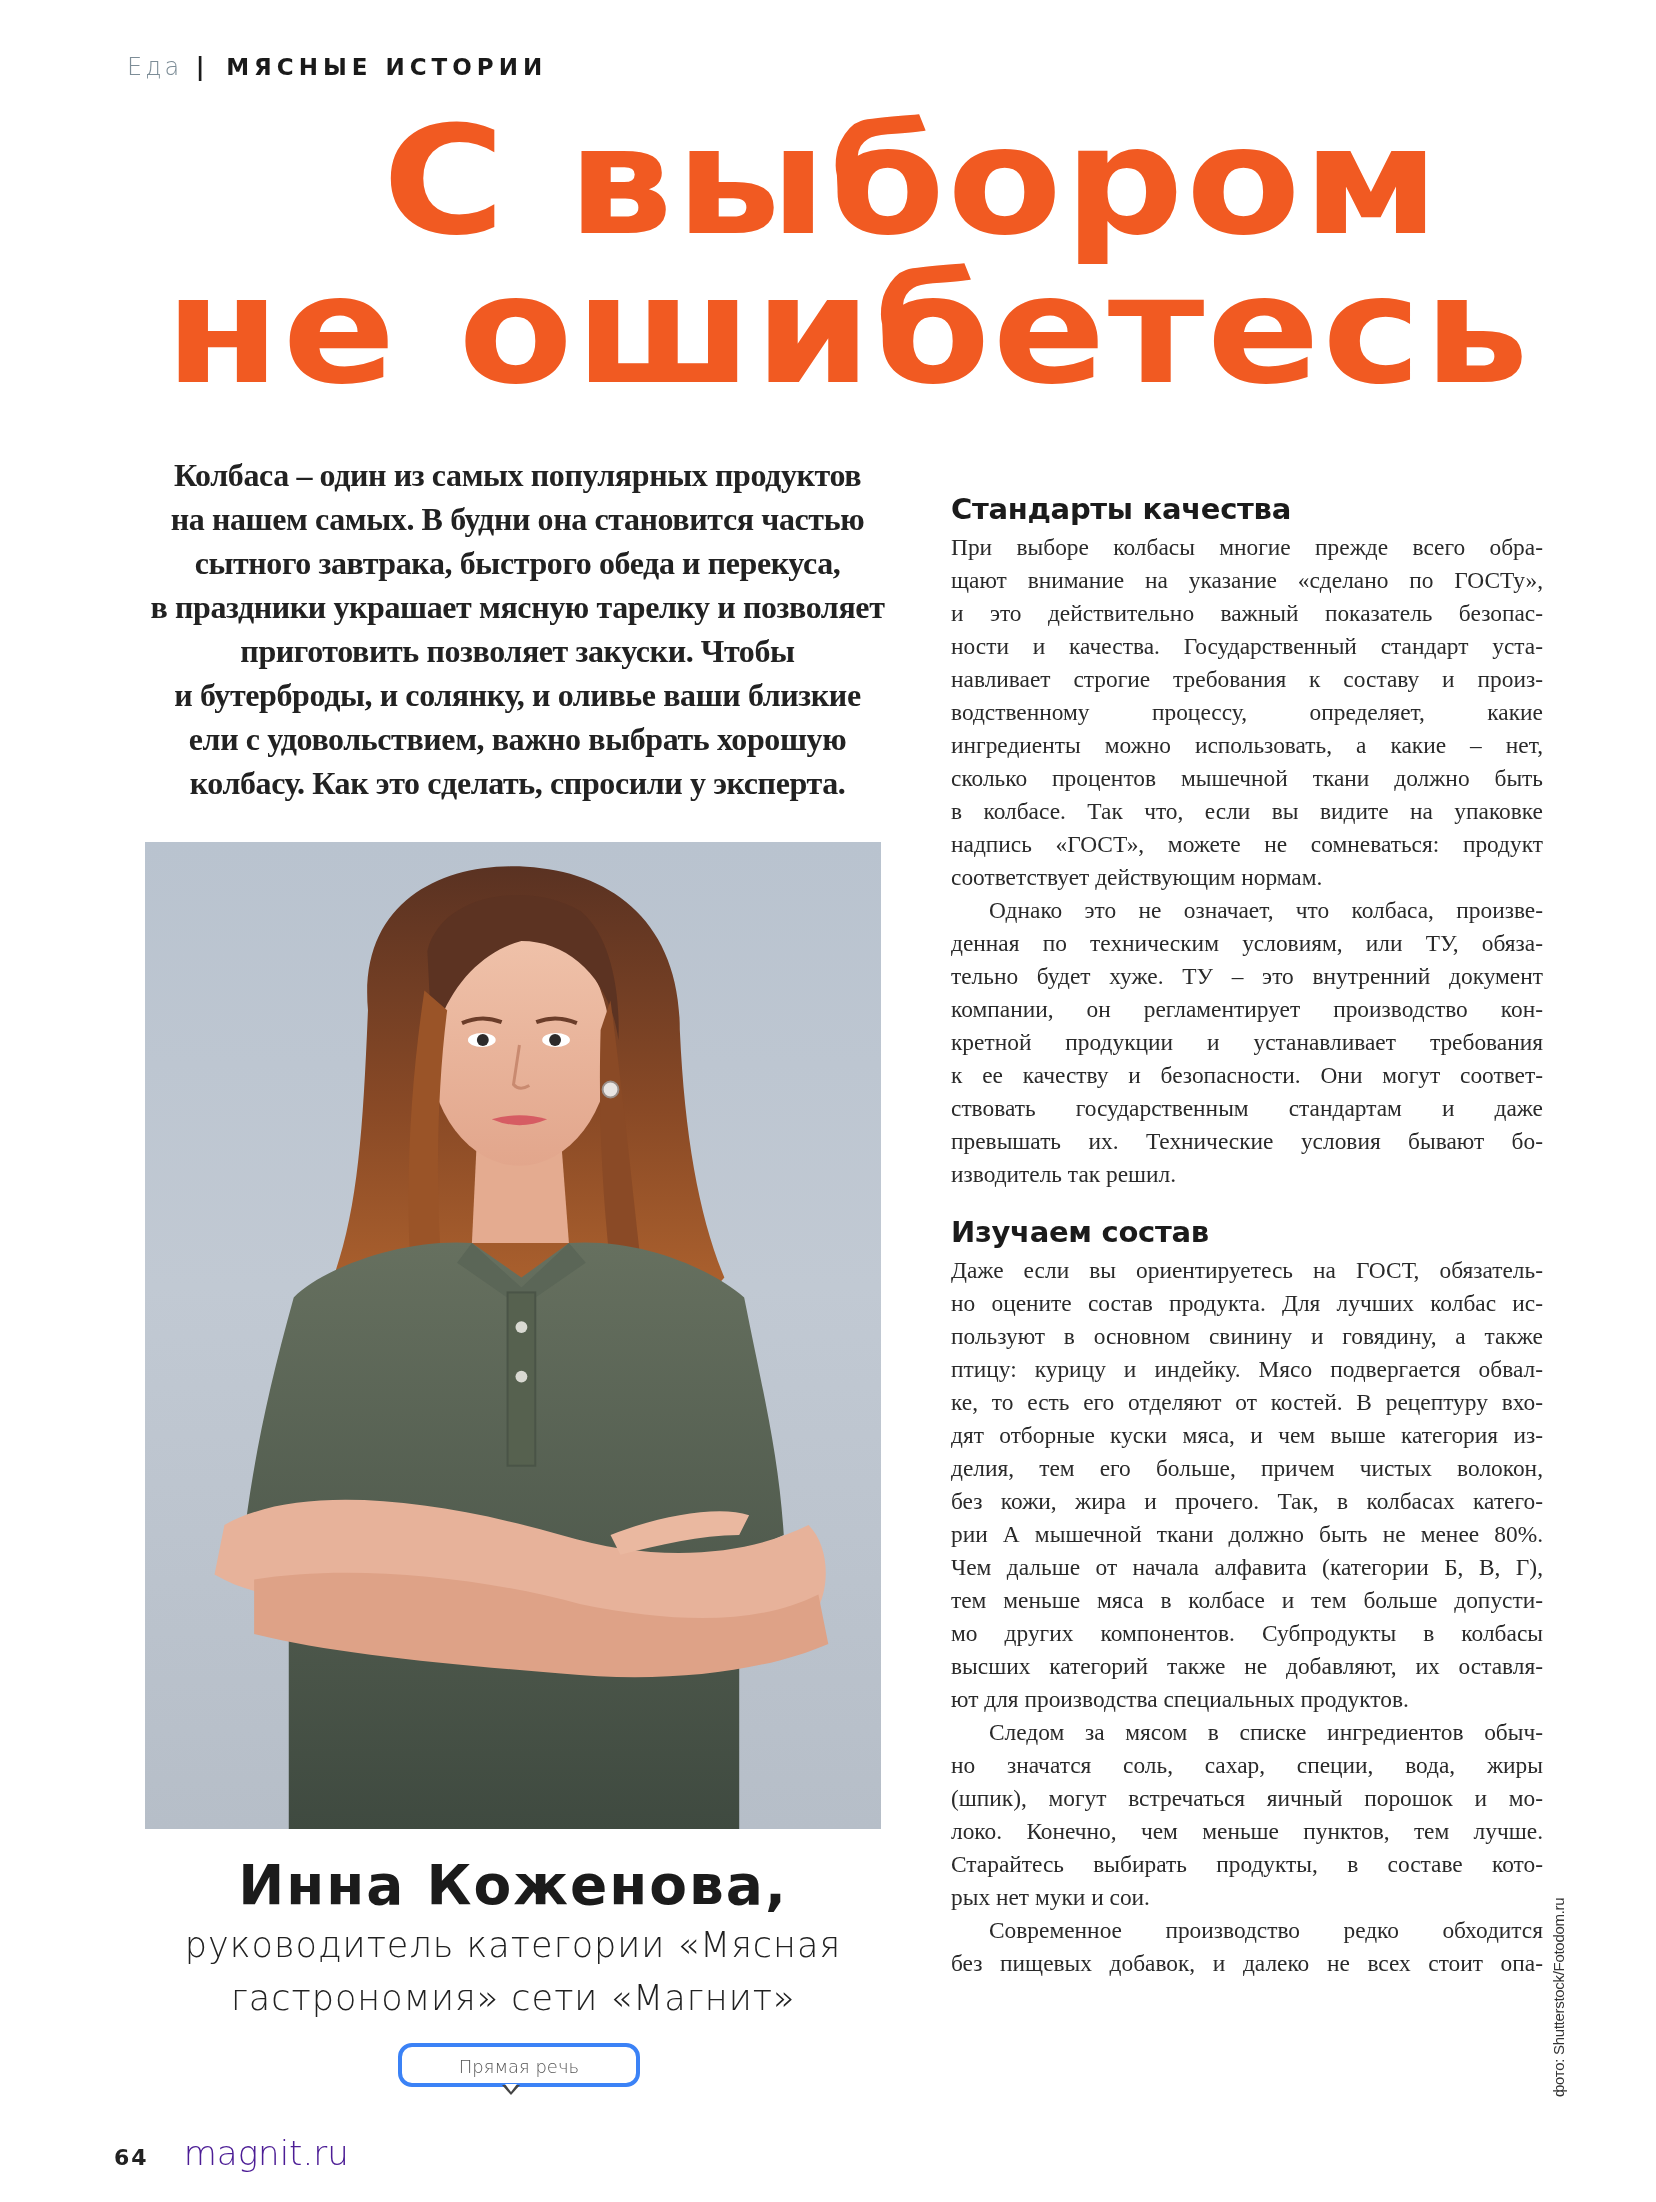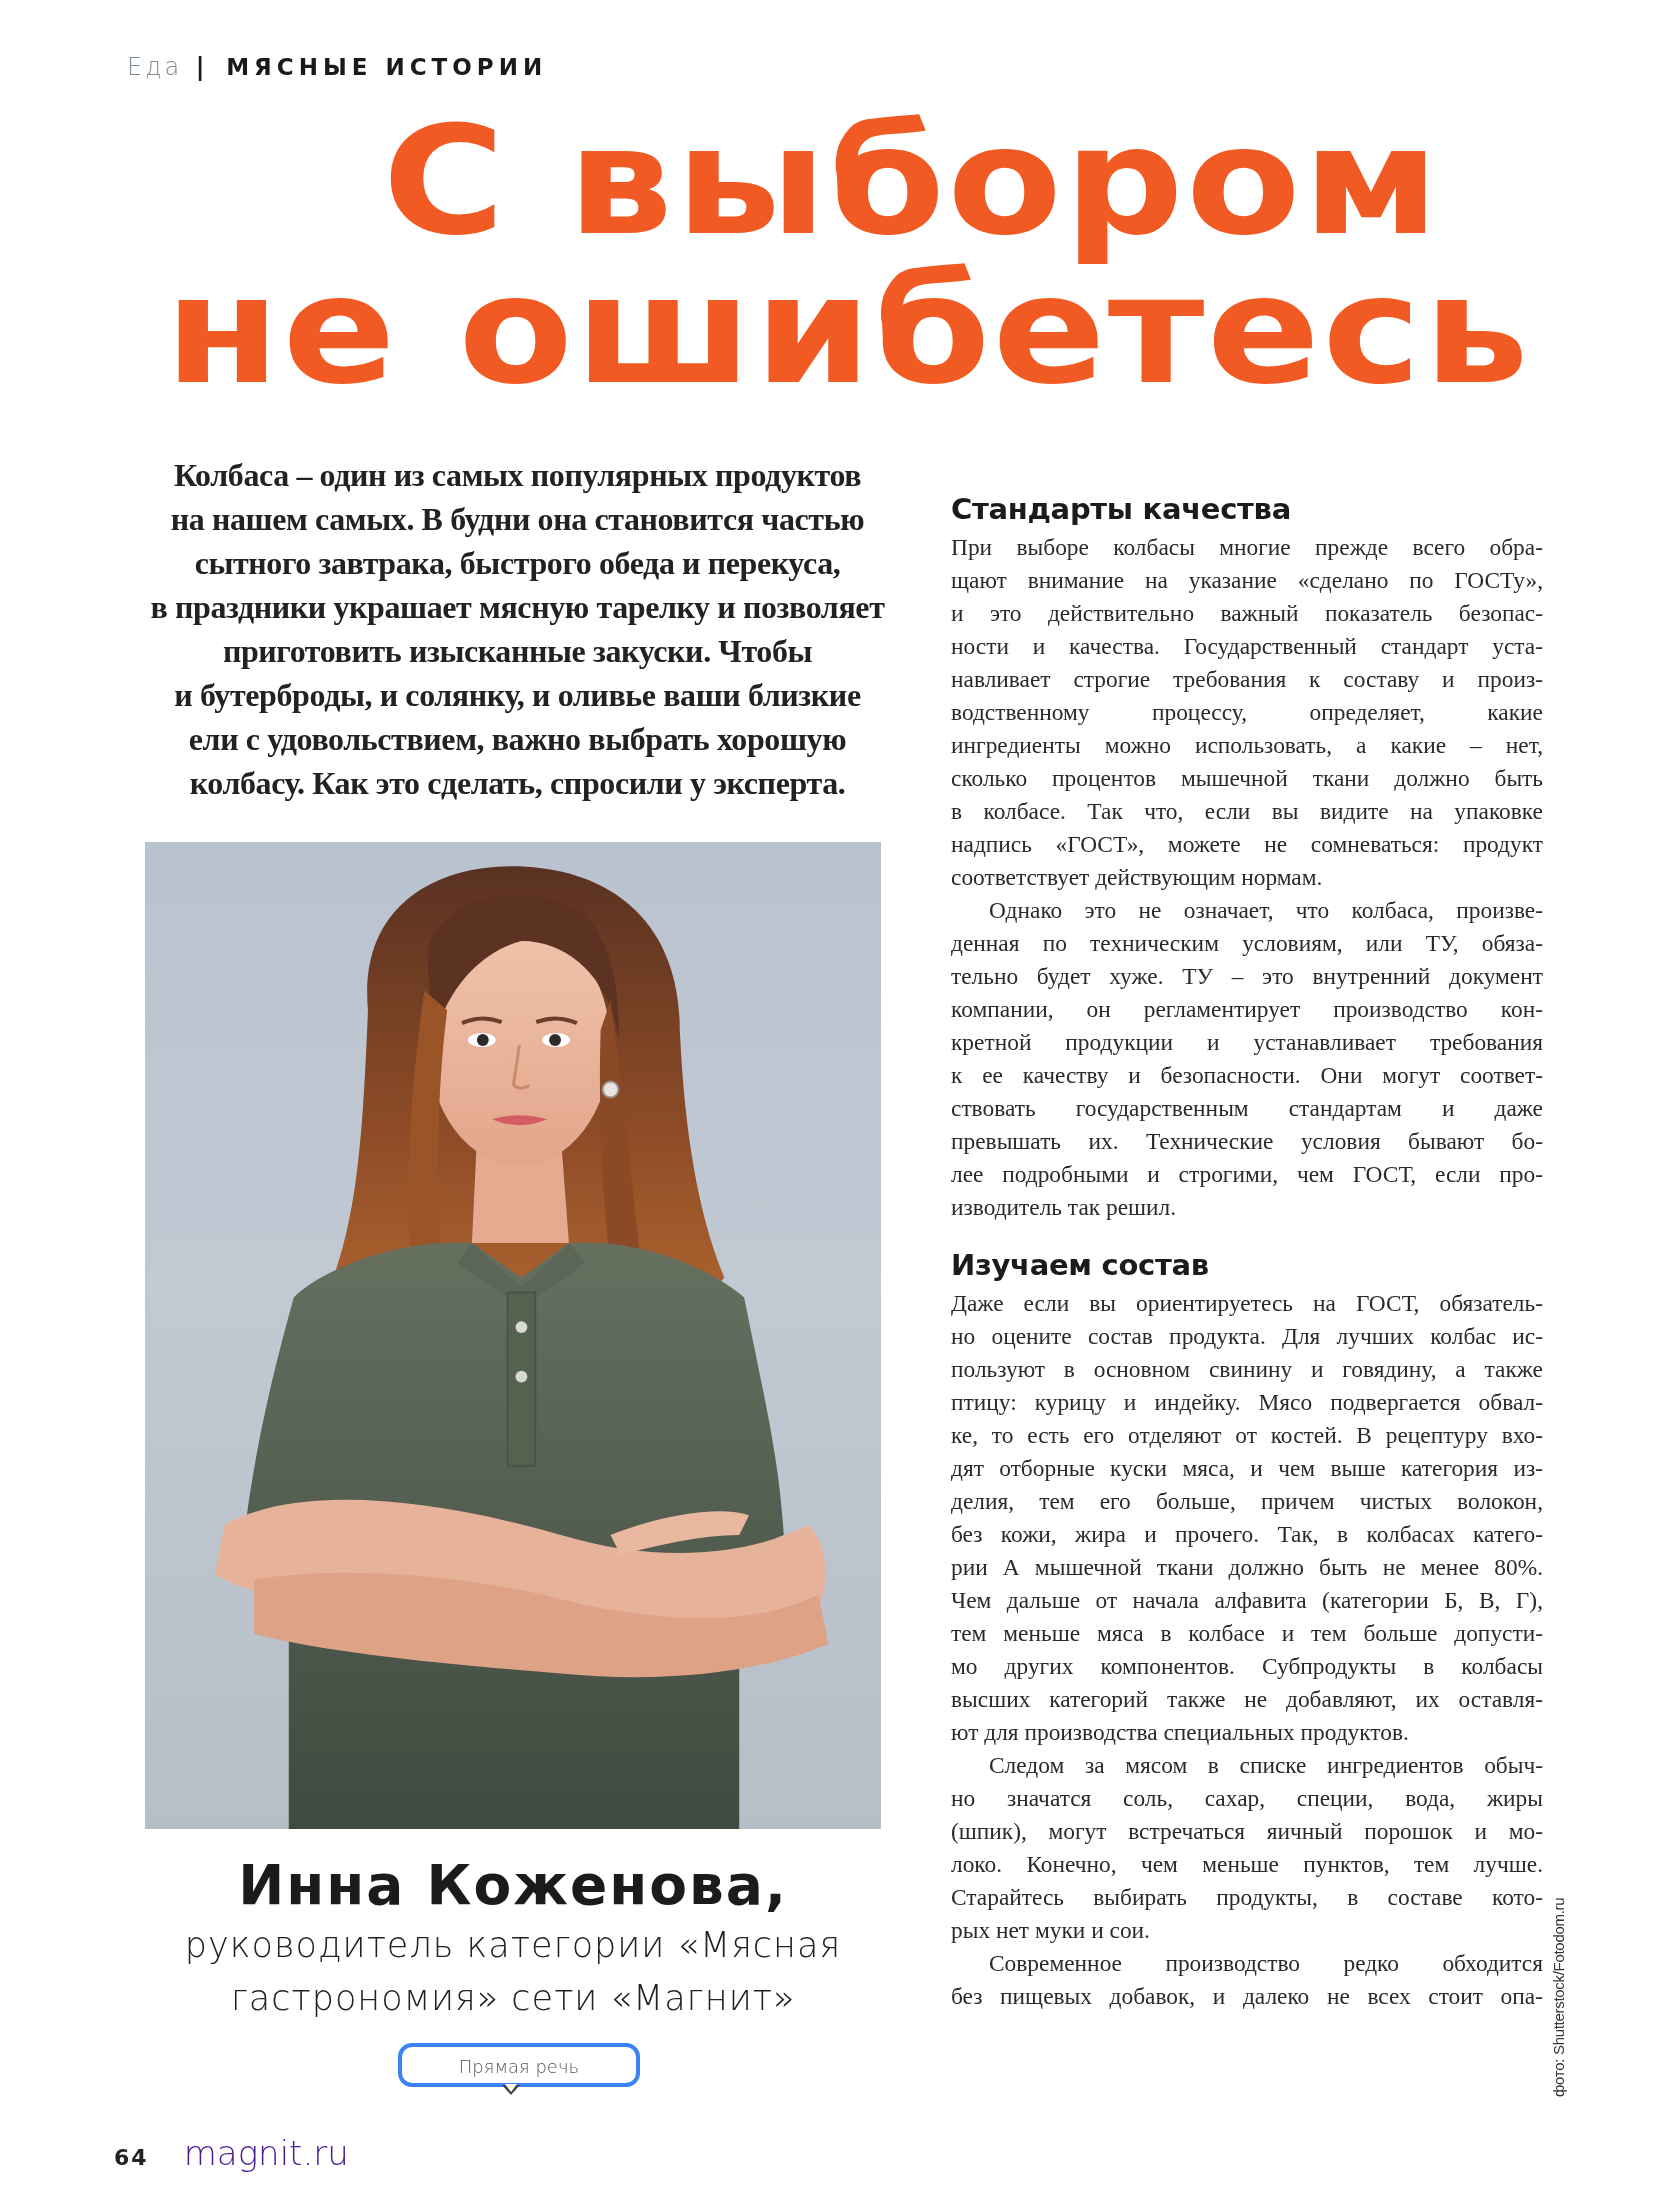--- a/index.html
+++ b/index.html
@@ -55,21 +55,21 @@
 <h1 class="abs title" style="margin:0;">
   <span class="line line1">С выбором</span>
   <span class="line line2">не ошибетесь</span>
 </h1>
 
 <div class="abs lead">
   <span>Колбаса – один из самых популярных продуктов</span>
   <span>на нашем самых. В будни она становится частью</span>
   <span>сытного завтрака, быстрого обеда и перекуса,</span>
   <span>в праздники украшает мясную тарелку и позволяет</span>
-  <span>приготовить изысканные закуски. Чтобы</span>
+  <span>приготовить позволяет закуски. Чтобы</span>
   <span>и бутерброды, и солянку, и оливье ваши близкие</span>
   <span>ели с удовольствием, важно выбрать хорошую</span>
   <span>колбасу. Как это сделать, спросили у эксперта.</span>
 </div>
 
 <div class="abs photo" role="img" aria-label="Портрет эксперта">
   <svg width="736" height="987" viewBox="0 0 743 997" xmlns="http://www.w3.org/2000/svg">
     <defs>
       <linearGradient id="hair" x1="0" y1="0" x2="0" y2="1">
         <stop offset="0" stop-color="#5a3222"></stop>
@@ -149,21 +149,20 @@
   </p>
   <p>
     <span class="ln" style="padding-left:38px;">Однако это не означает, что колбаса, произве-</span>
     <span class="ln">денная по техническим условиям, или ТУ, обяза-</span>
     <span class="ln">тельно будет хуже. ТУ – это внутренний документ</span>
     <span class="ln">компании, он регламентирует производство кон-</span>
     <span class="ln">кретной продукции и устанавливает требования</span>
     <span class="ln">к ее качеству и безопасности. Они могут соответ-</span>
     <span class="ln">ствовать государственным стандартам и даже</span>
     <span class="ln">превышать их. Технические условия бывают бо-</span>
-    <span class="ln">лее подробными и строгими, чем ГОСТ, если про-</span>
     <span class="ln last">изводитель так решил.</span>
   </p>
 
   <h2 class="second">Изучаем состав</h2>
   <p>
     <span class="ln">Даже если вы ориентируетесь на ГОСТ, обязатель-</span>
     <span class="ln">но оцените состав продукта. Для лучших колбас ис-</span>
     <span class="ln">пользуют в основном свинину и говядину, а также</span>
     <span class="ln">птицу: курицу и индейку. Мясо подвергается обвал-</span>
     <span class="ln">ке, то есть его отделяют от костей. В рецептуру вхо-</span>

